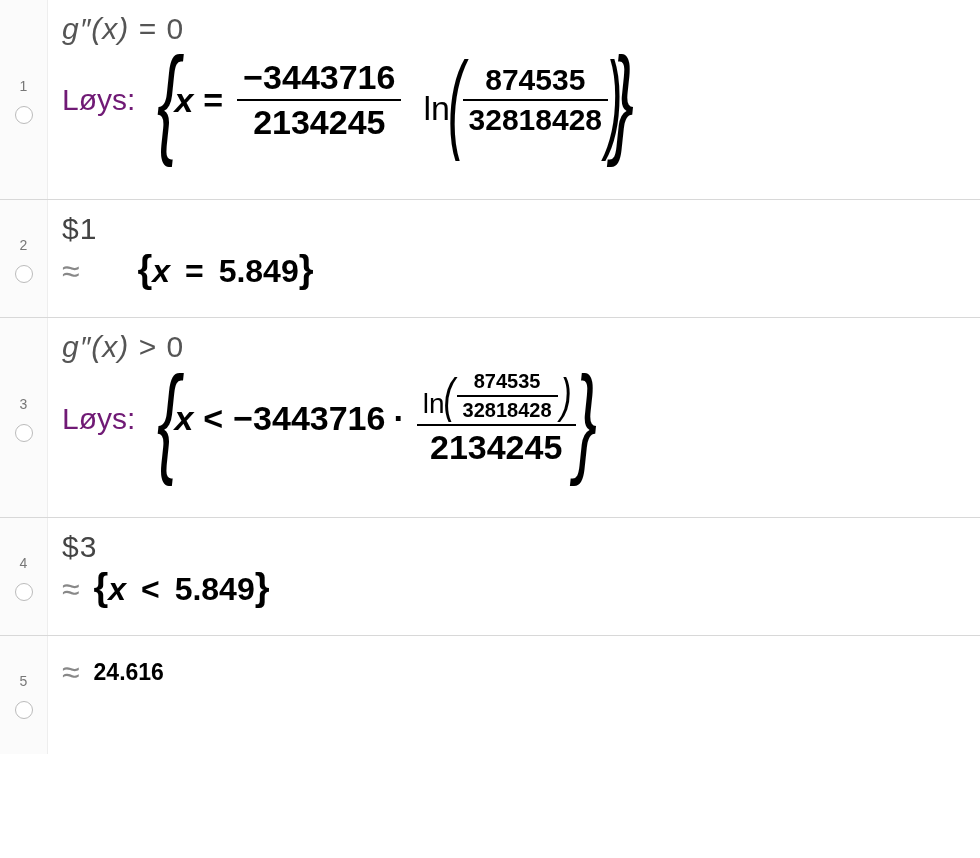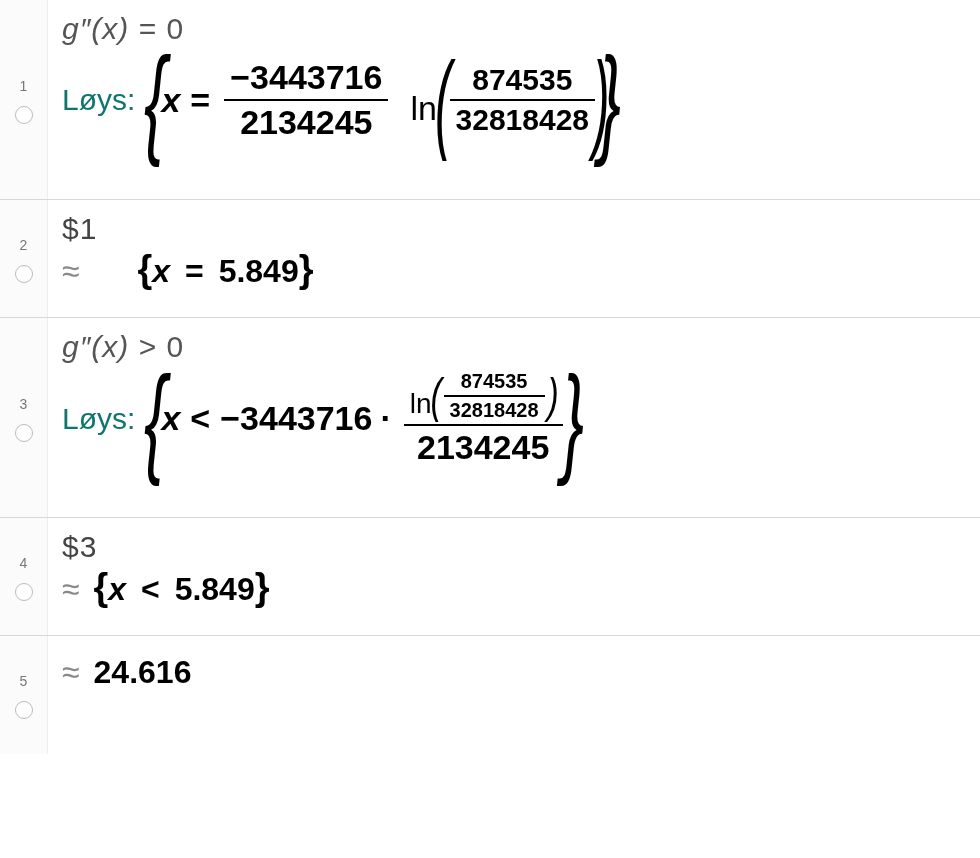--- a/index.html
+++ b/index.html
@@ -53,21 +53,21 @@
   .input-line .upright { font-style: normal; }
   .input-line .dollar { font-style: normal; color: #444; }
 
   .out-line {
     display: flex;
     align-items: center;
     color: #222;
     font-size: 30px;
     margin-top: 6px;
   }
-  .label { color: #0f766e; font-size: 30px; margin-right: 14px; font-style: normal; }
+  .label { color: #701a75; font-size: 30px; margin-right: 27px; font-style: normal; }
   .approx { color: #888; font-size: 32px; margin-right: 14px; font-style: normal; }
   .boldmath { font-style: italic; font-weight: 700; color: #000; }
 
   
   .braceset { display: inline-flex; align-items: center; }
   .bigbrace {
     font-size: 120px;
     line-height: 0.8;
     font-weight: 400;
     color: #000;
@@ -285,18 +285,18 @@
   </div>
 
   <div class="row" style="min-height:118px;border-bottom:none;">
     <div class="gutter">
       <div class="rownum">5</div>
       <div class="marker"></div>
     </div>
     <div class="content">
       <div class="out-line">
         <span class="approx">≈</span>
-        <span class="boldmath num-regular" style="font-size:32px;font-style:normal;">24.616</span>
+        <span class="boldmath num-regular" style="font-size:23px;font-style:normal;">24.616</span>
       </div>
     </div>
   </div>
 
 </div>
 
 </body></html>

